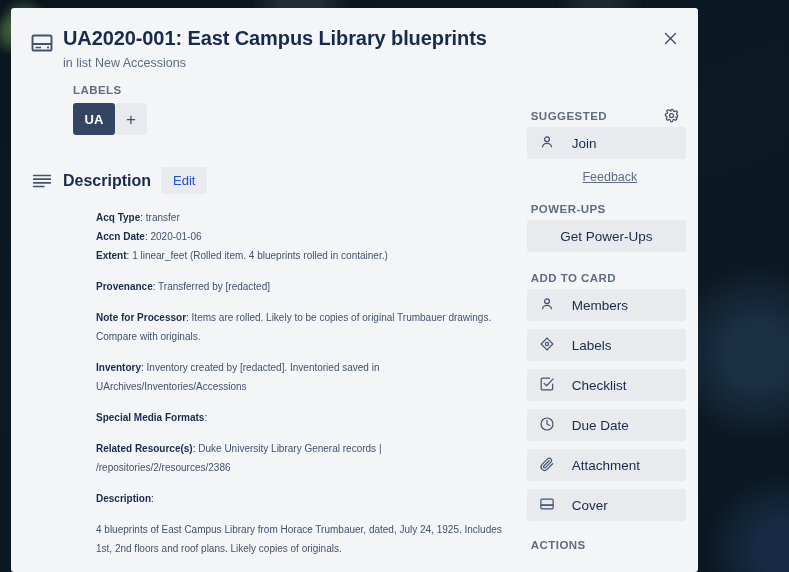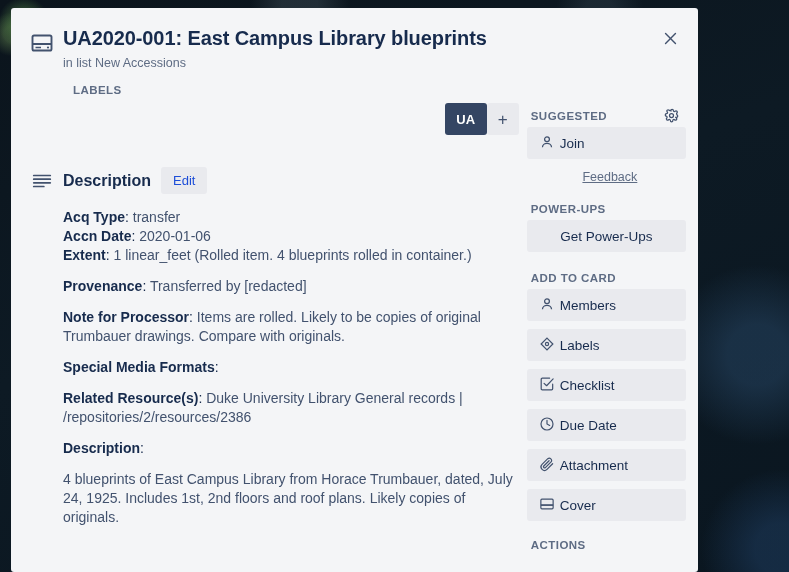--- a/index.html
+++ b/index.html
@@ -105,21 +105,20 @@
     font-size: 11.5px;
     font-weight: 700;
     color: #5e6c84;
     letter-spacing: 0.45px;
     text-transform: uppercase;
     margin: 0 0 7px 10px;
   }
   .labels-row {
     display: flex;
     margin-left: 10px;
-    justify-content: flex-end;
   }
   .label-chip {
     min-width: 42px;
     height: 32px;
     border-radius: 3px;
     background: #344563;
     color: #ffffff;
     font-size: 13px;
     font-weight: 700;
     display: flex;
@@ -167,23 +166,24 @@
     border-radius: 3px;
     color: #1d4ed8;
     font-family: inherit;
     font-size: 13px;
     padding: 6px 12px;
     cursor: pointer;
   }
 
   .desc-content {
     margin-top: 14px;
-    font-size: 14px;
+    font-size: 10px;
     line-height: 19px;
     color: #172b4d;
+    margin-left: 33px;
   }
   .desc-content p { margin: 0 0 12px 0; }
   .desc-content p.tight { margin-bottom: 0; }
   .desc-content b { font-weight: 700; color: #172b4d; }
   .desc-content .val { color: #42526e; }
 
   
   .side-heading {
     position: relative;
     font-size: 11.5px;
@@ -206,21 +206,21 @@
     align-items: center;
     justify-content: center;
     color: #42526e;
     cursor: pointer;
     background: transparent;
     border: none;
   }
   .side-btn {
     display: flex;
     align-items: center;
-    gap: 5px;
+    gap: 17px;
     width: 100%;
     height: 32px;
     background: #e9eaee;
     border: none;
     border-radius: 3px;
     color: #172b4d;
     font-family: inherit;
     font-size: 13.5px;
     padding: 0 12px;
     margin-bottom: 8px;
@@ -325,20 +325,23 @@
           <p>
             <b>Extent</b><span>: </span><span class="val">1 linear_feet (Rolled item. 4 blueprints rolled in container.)</span>
           </p>
           <p>
             <b>Provenance</b><span>: </span><span class="val">Transferred by [redacted]</span>
           </p>
           <p>
             <b>Note for Processor</b><span>: </span><span class="val">Items are rolled. Likely to be copies of original Trumbauer drawings. Compare with originals.</span>
           </p>
           <p>
+            <b>Inventory</b><span>: </span><span class="val">Inventory created by [redacted]. Inventoried saved in UArchives/Inventories/Accessions</span>
+          </p>
+          <p>
             <b>Special Media Formats</b><span>:</span>
           </p>
           <p>
             <b>Related Resource(s)</b><span>: </span><span class="val">Duke University Library General records | /repositories/2/resources/2386</span>
           </p>
           <p>
             <b>Description</b><span>:</span>
           </p>
           <p class="val">4 blueprints of East Campus Library from Horace Trumbauer, dated, July 24, 1925. Includes 1st, 2nd floors and roof plans. Likely copies of originals.</p>
         </div>

